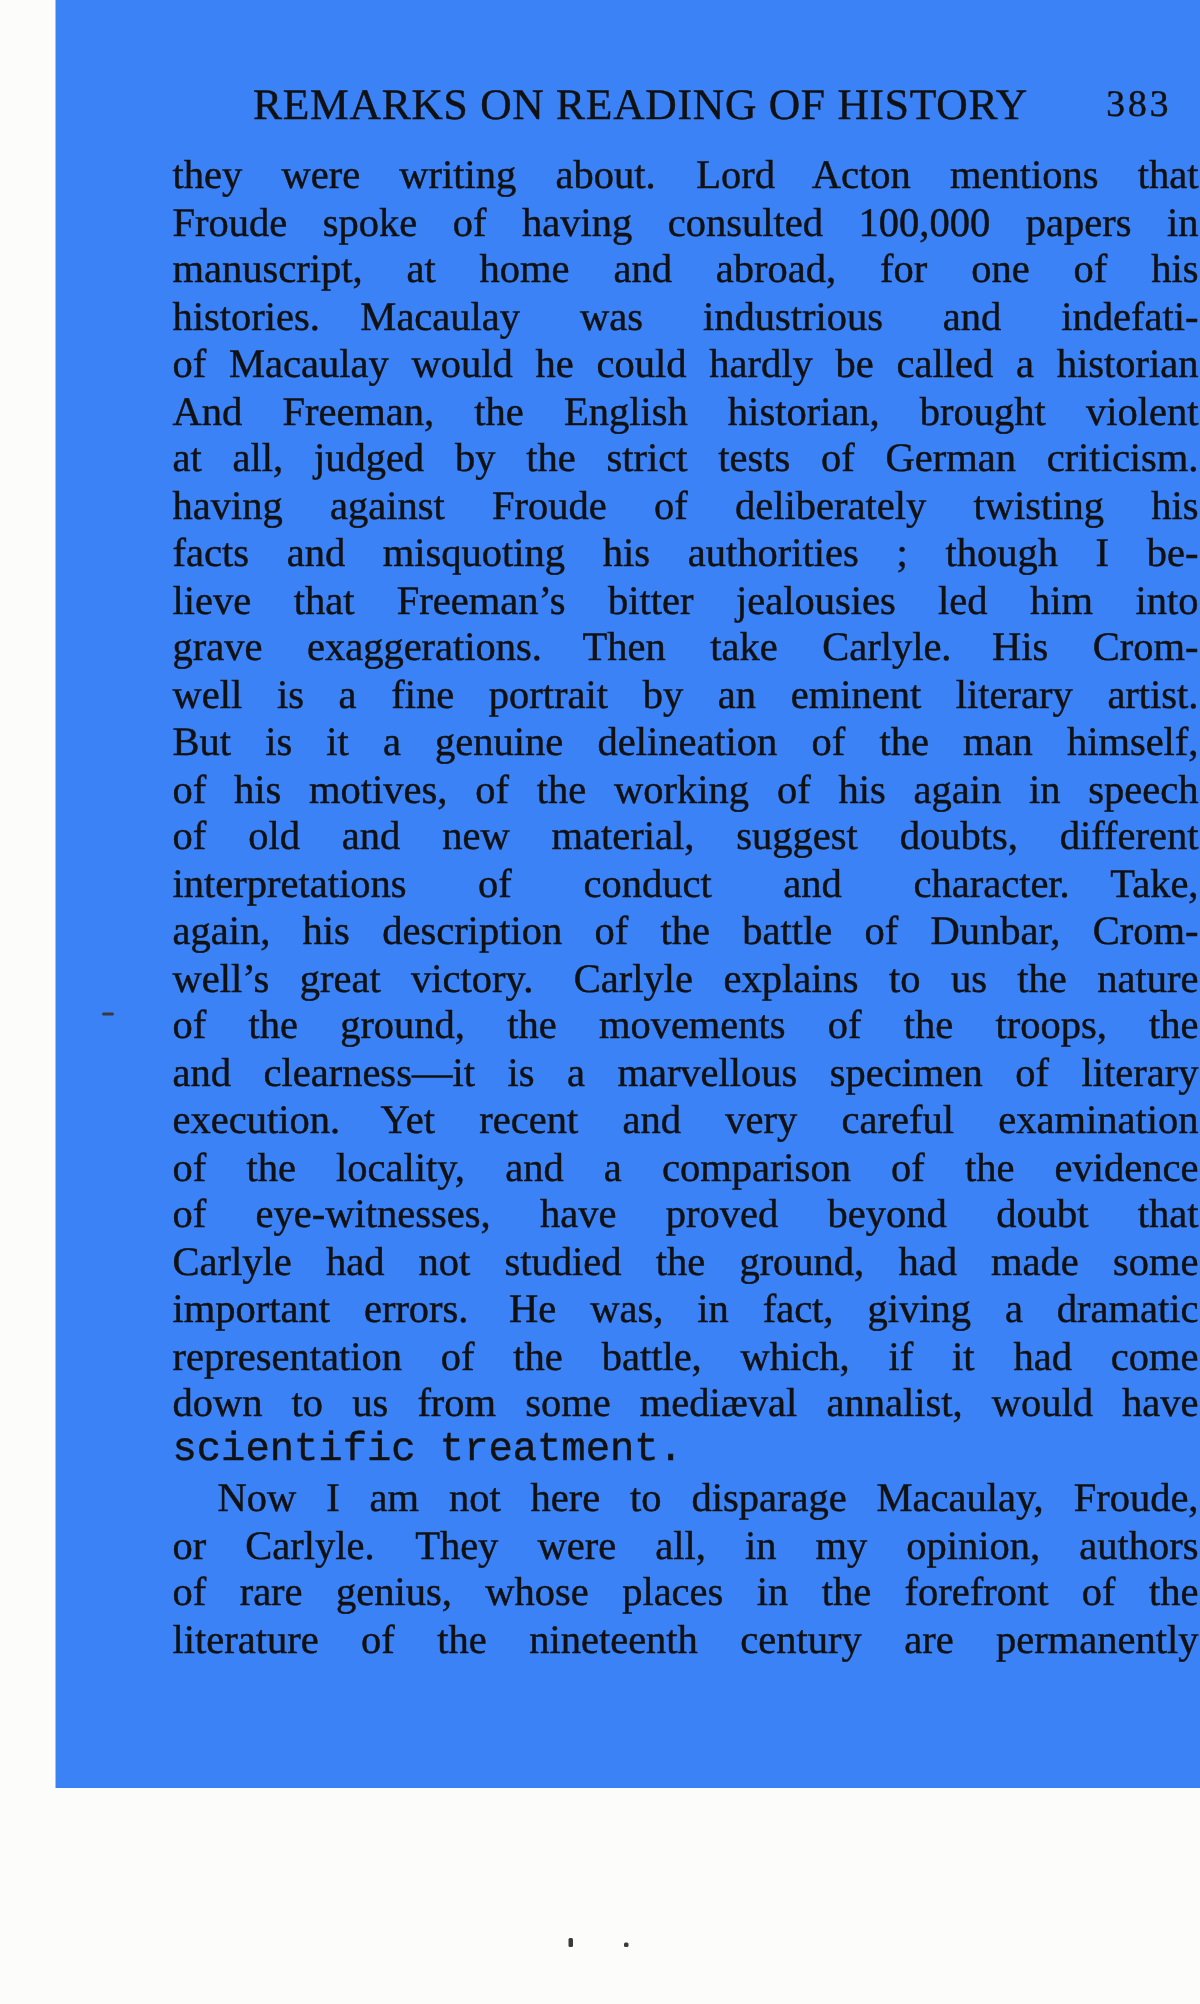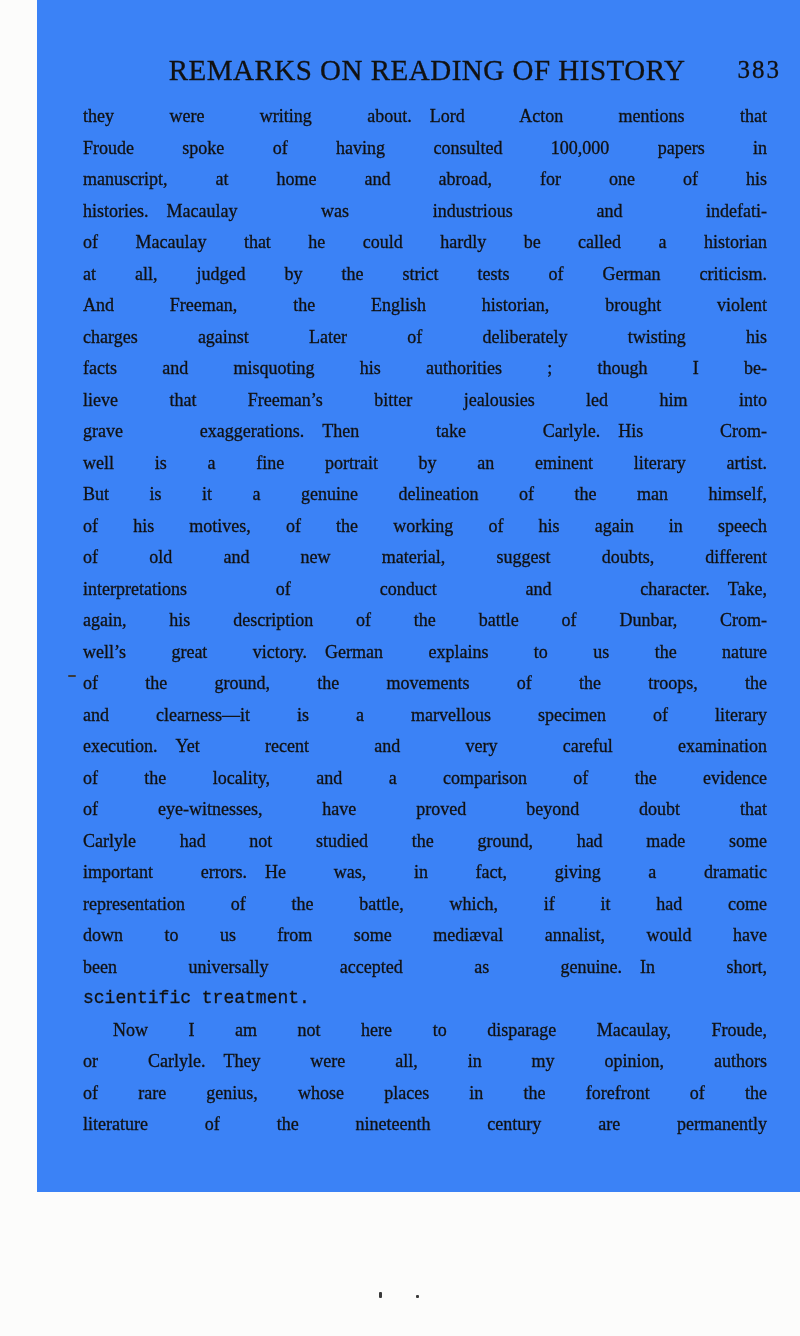--- a/index.html
+++ b/index.html
@@ -44,24 +44,24 @@
     position: absolute;
     right: 2px;
     top: 0;
     font-size: 25px;
     line-height: 36px;
     letter-spacing: 2px;
     -webkit-text-stroke: 0.3px #111;
   }
   .text-block {
     position: absolute;
-    left: 46px;
+    left: 78px;
     top: 101px;
     width: 684px;
-    font-size: 18px;
+    font-size: 27px;
     line-height: 31.5px;
     -webkit-text-stroke: 0.3px #111;
   }
   .line {
     height: 31.5px;
     text-align: justify;
     text-align-last: justify;
     text-justify: inter-word;
     overflow: visible;
   }
@@ -89,44 +89,43 @@
   <div class="running-header">
     <div class="header-title">REMARKS ON READING OF HISTORY</div>
     <div class="page-number">383</div>
   </div>
 
   <div class="text-block">
       <div class="line">they were writing about. Lord Acton mentions that</div>
       <div class="line">Froude spoke of having consulted 100,000 papers in</div>
       <div class="line">manuscript, at home and abroad, for one of his</div>
       <div class="line">histories. Macaulay was industrious and indefati-</div>
-      <div class="line">of Macaulay that he could hardly be called a historian</div>
+      <div class="line">of Macaulay would he could hardly be called a historian</div>
+      <div class="line">And Freeman, the English historian, brought violent</div>
       <div class="line">at all, judged by the strict tests of German criticism.</div>
-      <div class="line">And Freeman, the English historian, brought violent</div>
-      <div class="line">charges against Later of deliberately twisting his</div>
+      <div class="line">having against Froude of deliberately twisting his</div>
       <div class="line">facts and misquoting his authorities ; though I be-</div>
       <div class="line">lieve that Freeman’s bitter jealousies led him into</div>
       <div class="line">grave exaggerations. Then take Carlyle. His Crom-</div>
       <div class="line">well is a fine portrait by an eminent literary artist.</div>
       <div class="line">But is it a genuine delineation of the man himself,</div>
       <div class="line">of his motives, of the working of his again in speech</div>
       <div class="line">of old and new material, suggest doubts, different</div>
       <div class="line">interpretations of conduct and character. Take,</div>
       <div class="line">again, his description of the battle of Dunbar, Crom-</div>
-      <div class="line">well’s great victory. German explains to us the nature</div>
+      <div class="line">well’s great victory. Carlyle explains to us the nature</div>
       <div class="line">of the ground, the movements of the troops, the</div>
       <div class="line">and clearness—it is a marvellous specimen of literary</div>
       <div class="line">execution. Yet recent and very careful examination</div>
       <div class="line">of the locality, and a comparison of the evidence</div>
       <div class="line">of eye-witnesses, have proved beyond doubt that</div>
       <div class="line">Carlyle had not studied the ground, had made some</div>
       <div class="line">important errors. He was, in fact, giving a dramatic</div>
       <div class="line">representation of the battle, which, if it had come</div>
       <div class="line">down to us from some mediæval annalist, would have</div>
-      <div class="line">been universally accepted as genuine. In short,</div>
       <div class="line end">scientific treatment.</div>
       <div class="line indent">Now I am not here to disparage Macaulay, Froude,</div>
       <div class="line">or Carlyle. They were all, in my opinion, authors</div>
       <div class="line">of rare genius, whose places in the forefront of the</div>
       <div class="line">literature of the nineteenth century are permanently</div>
     </div>
 
   <div class="artifact artifact-dash"></div>
   <div class="artifact artifact-speck-1"></div>
   <div class="artifact artifact-speck-2"></div>

